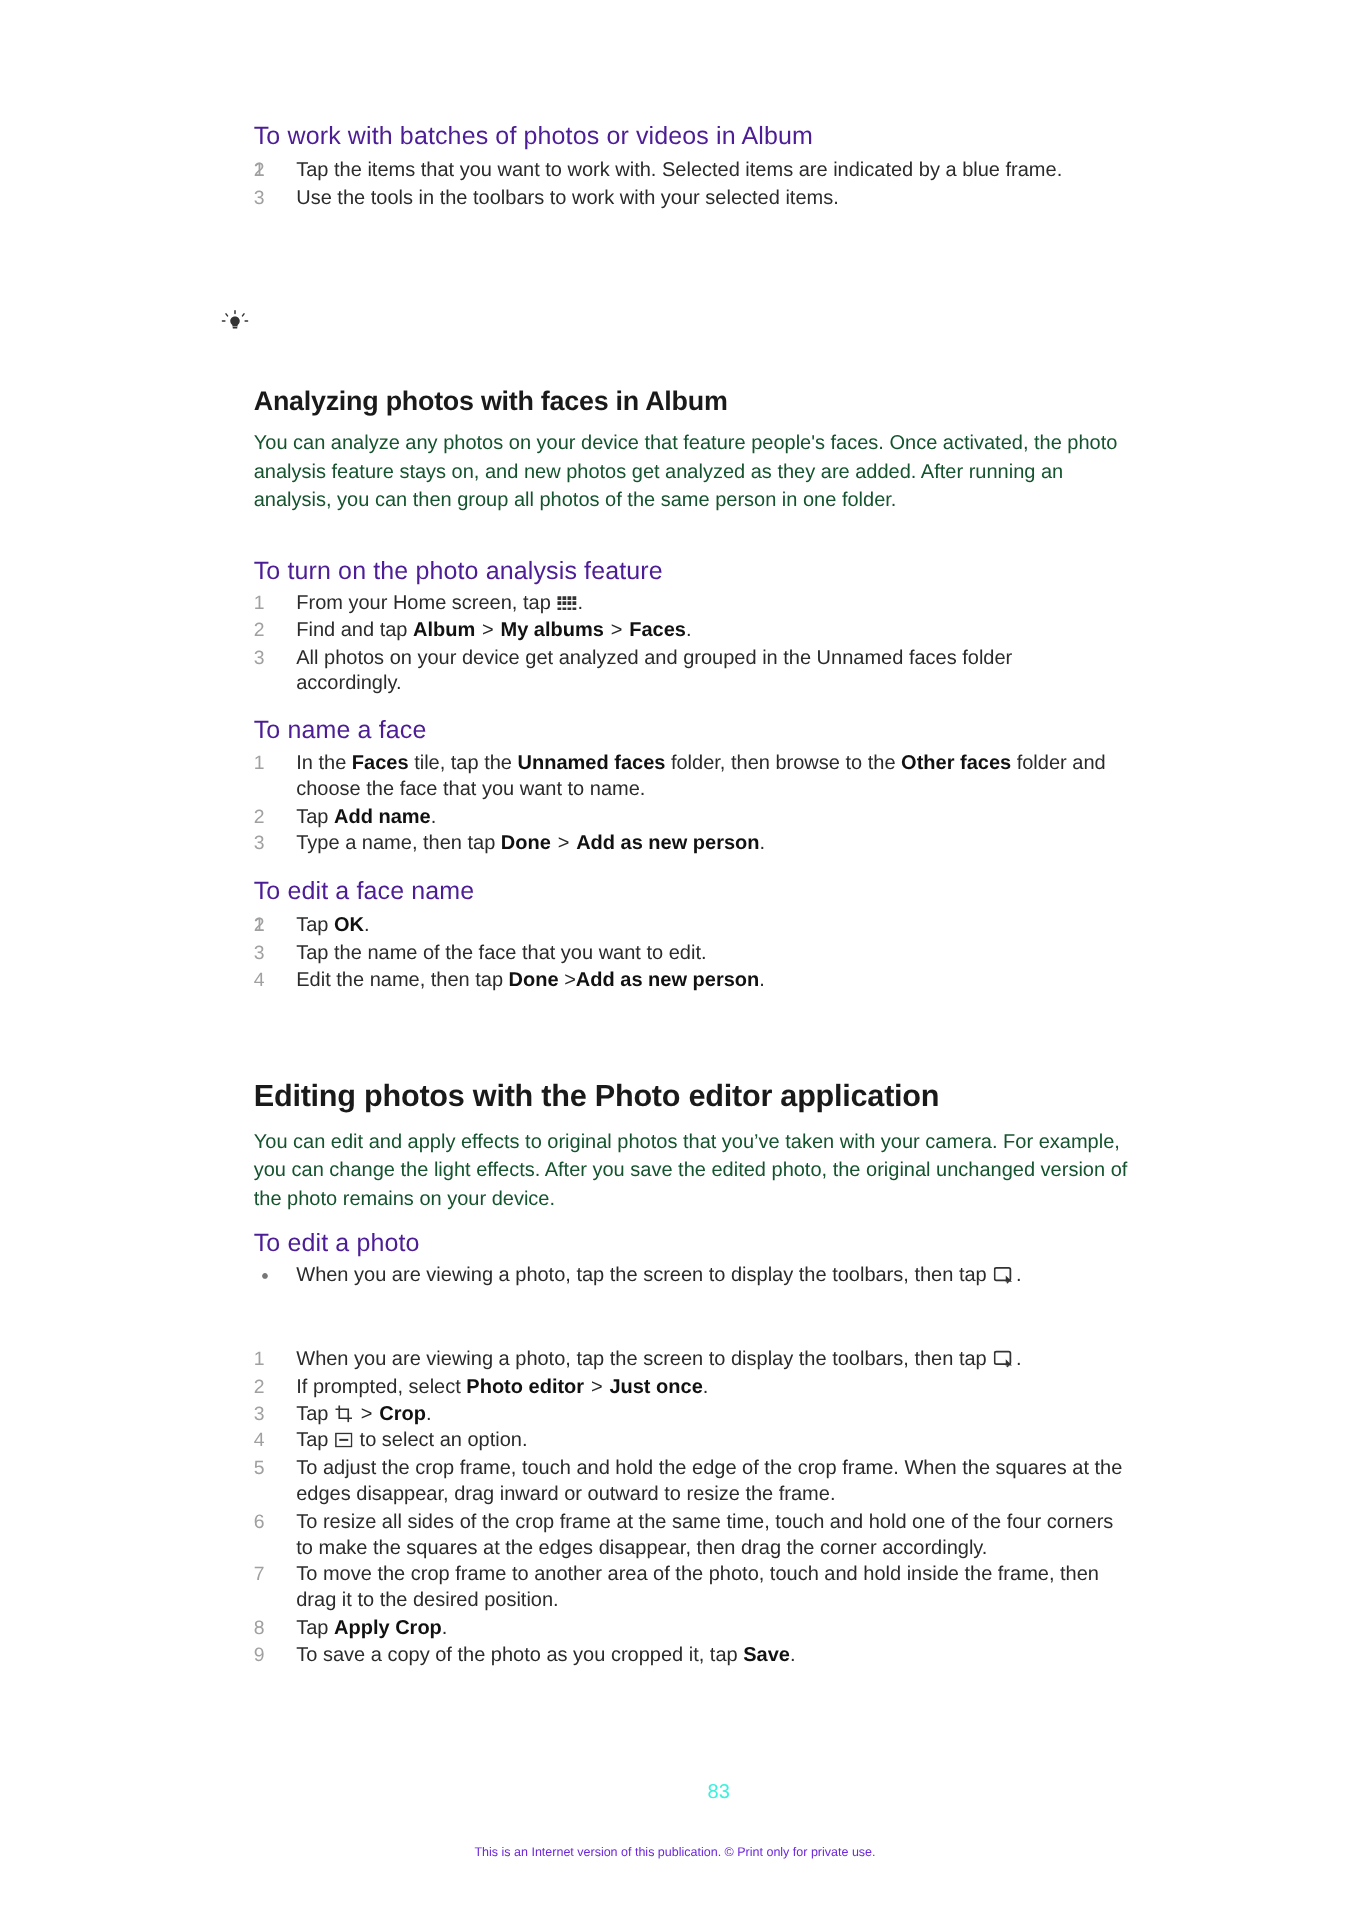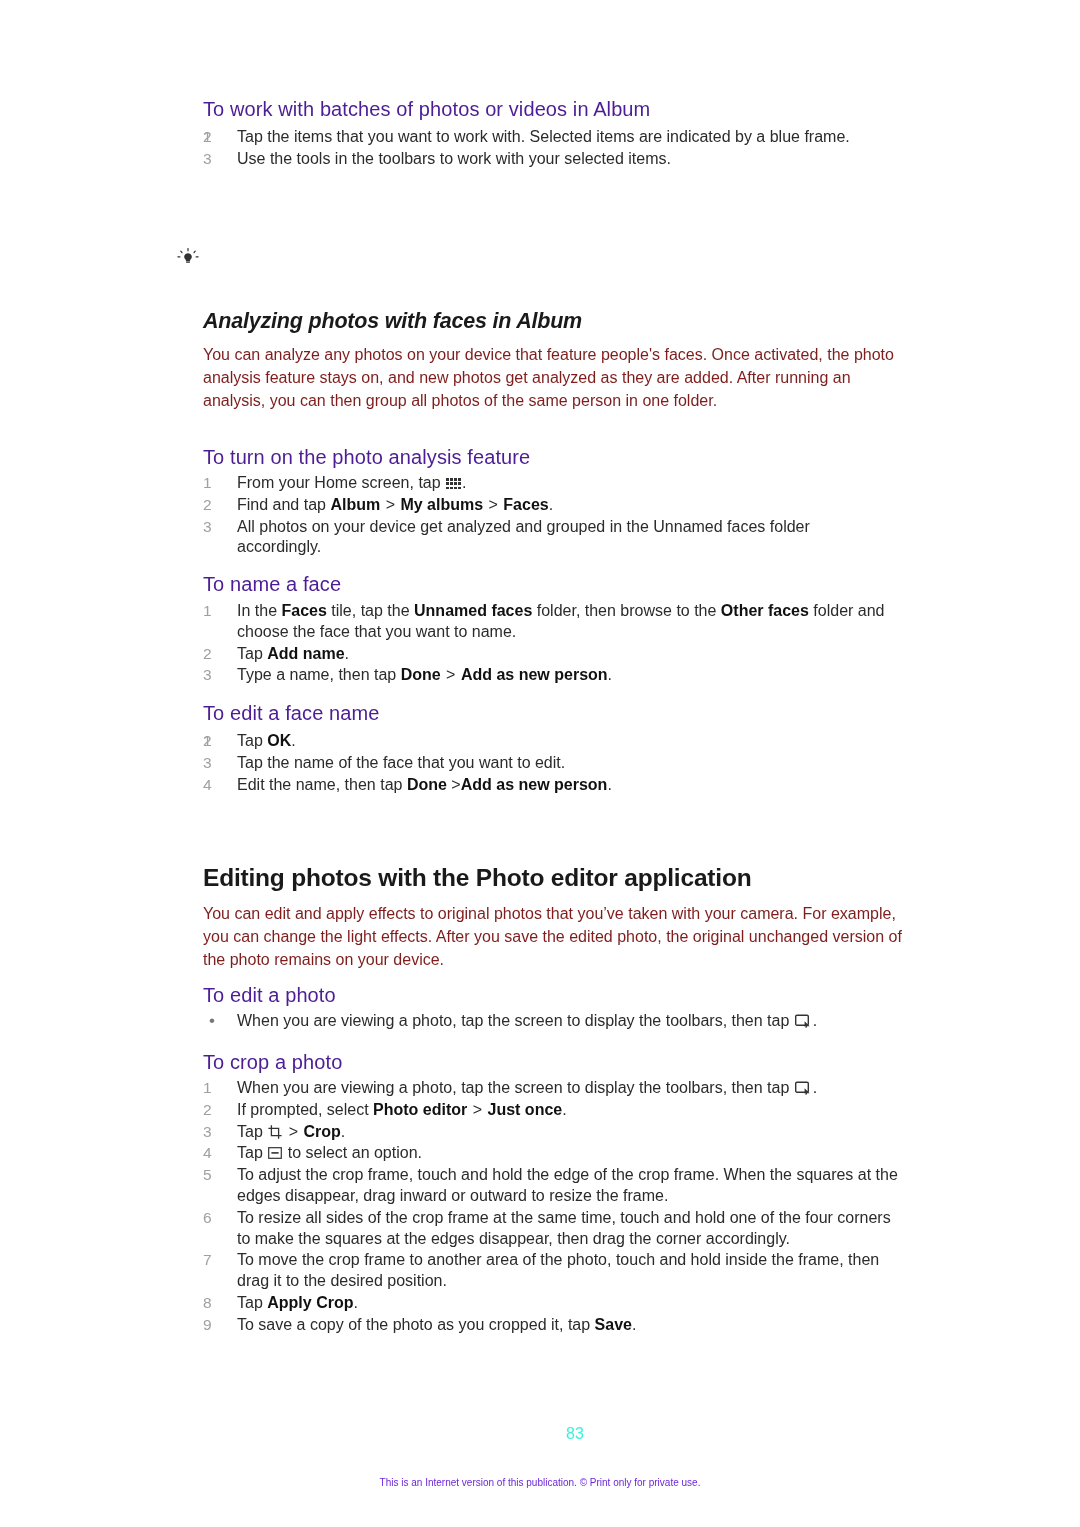--- a/index.html
+++ b/index.html
@@ -40,36 +40,35 @@
     margin: 0;
   }
 
   .h2 {
     font-size: 21.5px;
     font-weight: 700;
     color: #1a1a1a;
     line-height: 28px;
     margin: 0;
     letter-spacing: -.2px;
-    font-style: italic;
   }
 
   .h1 {
     font-size: 24.5px;
     font-weight: 700;
     color: #1a1a1a;
     line-height: 32px;
     margin: 0;
     letter-spacing: -.2px;
   }
 
   .para {
     font-size: 16px;
     line-height: 23px;
-    color: #7f1d1d;
+    color: #14532d;
     margin: 0;
   }
 
   
   ol.steps, ul.steps {
     list-style: none;
     margin: 0;
     padding: 0;
   }
   ol.steps > li, ul.steps > li {
@@ -275,23 +274,20 @@
   </div>
   <div class="content" style="top:1011px; width:700px;">
     <ul class="steps">
         <li><span class="num">•</span><span>When you are viewing a photo, tap the screen to display the toolbars, then tap <span class="icn icn-editor"><svg width="17" height="14" viewBox="0 0 17 14">
                 <rect x="0.7" y="1.2" width="12.6" height="10" rx="1.3" fill="none" stroke="#333" stroke-width="1.4"></rect>
                 <path d="M9.6 12.8 L9.6 7.3 L14.6 12.3 L12.2 12.3 L11.2 14 L10.1 13.3 L11.1 11.8 Z" fill="#333"></path>
               </svg></span>.</span></li>
       </ul>
   </div>
 
-  <div class="content" style="top:1052px;">
-    <h3 class="sub-head">To crop a photo</h3>
-  </div>
   <div class="content" style="top:1078px; width:700px;">
     <ol class="steps">
         <li><span class="num">1</span><span>When you are viewing a photo, tap the screen to display the toolbars, then tap <span class="icn icn-editor"><svg width="17" height="14" viewBox="0 0 17 14">
                 <rect x="0.7" y="1.2" width="12.6" height="10" rx="1.3" fill="none" stroke="#333" stroke-width="1.4"></rect>
                 <path d="M9.6 12.8 L9.6 7.3 L14.6 12.3 L12.2 12.3 L11.2 14 L10.1 13.3 L11.1 11.8 Z" fill="#333"></path>
               </svg></span>.</span></li>
         <li><span class="num">2</span><span>If prompted, select <b>Photo editor</b><span class="gt"> &gt; </span><b>Just once</b>.</span></li>
         <li><span class="num">3</span><span>Tap <span class="icn icn-crop"><svg width="14" height="14" viewBox="0 0 14 14">
                 <path d="M3.4 0.3 L3.4 10.6 L13.6 10.6" fill="none" stroke="#333" stroke-width="1.3"></path>
                 <path d="M0.4 3.4 L10.6 3.4 L10.6 13.7" fill="none" stroke="#333" stroke-width="1.3"></path>

